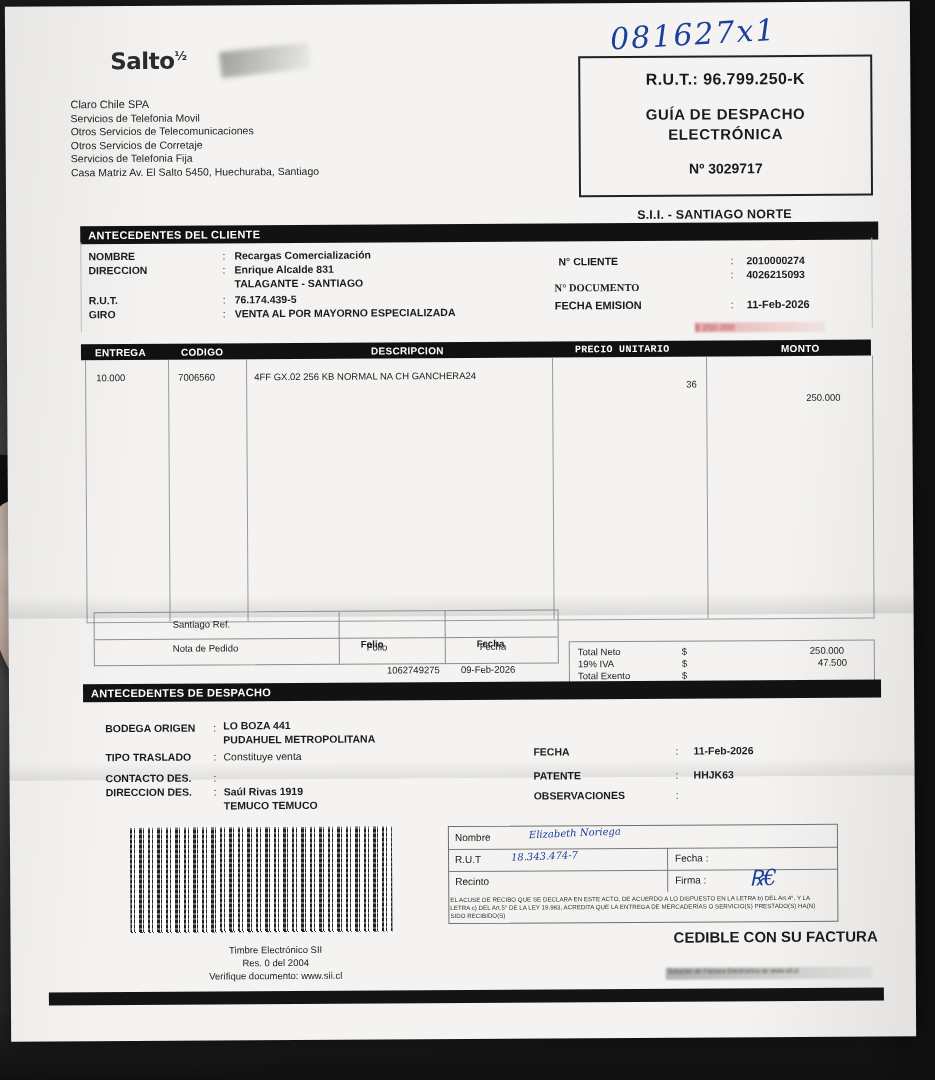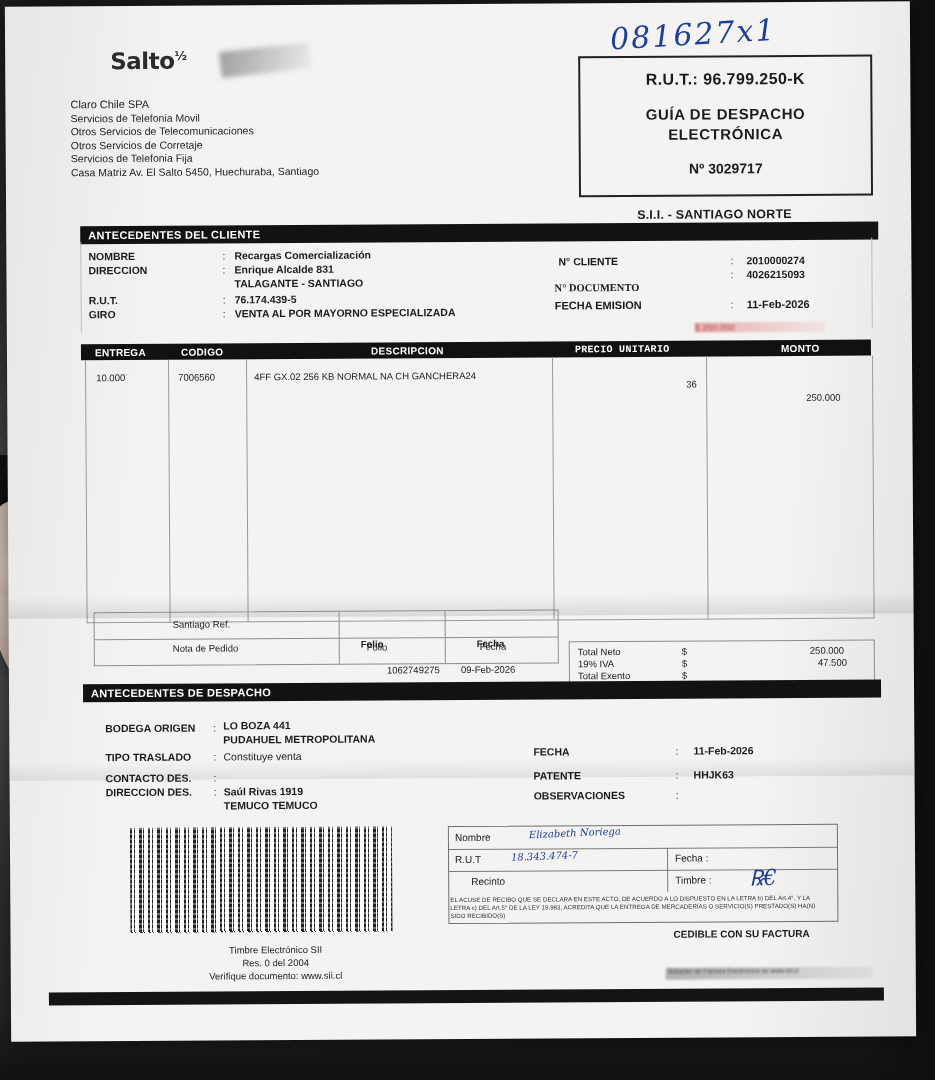--- a/index.html
+++ b/index.html
@@ -152,21 +152,21 @@
   
   .acuse{position:absolute;left:438px;top:822px;width:388px;height:96px;border:1px solid #6f6f6f;}
   .acuse span{position:absolute;font-size:10px;}
   .acuse .hl{position:absolute;height:1px;background:#7a7a7a;}
   .acuse .vl{position:absolute;width:1px;background:#7a7a7a;}
   .hw{
     color:#1b3f9c;font-family:"DejaVu Serif", serif;font-style:italic;font-size:15px;
     transform:rotate(-2deg);
   }
   .legal{position:absolute;left:440px;top:892px;width:370px;font-size:6.2px;line-height:8px;color:#333;}
-  .cedible{position:absolute;left:663px;top:926px;font-size:10px;font-weight:bold;}
+  .cedible{position:absolute;left:663px;top:926px;font-size:15px;font-weight:bold;}
   .footer-smudge{
     position:absolute;left:655px;top:965px;width:205px;height:12px;
     background:linear-gradient(90deg,rgba(110,110,110,.5),rgba(150,150,150,.12));
     filter:blur(1.1px);font-size:6.5px;color:#4a4a4a;padding-left:2px;
   }
   .black-bottom-bar{
     position:absolute;left:38px;top:986px;width:835px;height:13px;background:#141414;
   }
   
   .crease1{position:absolute;left:0;top:590px;width:905px;height:22px;background:linear-gradient(0deg,rgba(0,0,0,.10),rgba(0,0,0,0));pointer-events:none;}
@@ -339,23 +339,23 @@
       <div>Res. 0 del 2004</div>
       <div>Verifique documento: www.sii.cl</div>
     </div>
 
     <div class="acuse">
       <div class="hl" style="left:0;top:22px;width:388px;"></div>
       <div class="hl" style="left:0;top:44px;width:388px;"></div>
       <div class="vl" style="left:218px;top:22px;height:44px;"></div>
       <span style="left:6px;top:5px;">Nombre</span>
       <span style="left:6px;top:27px;">R.U.T</span>
-      <span style="left:6px;top:49px;margin-left:16px;">Recinto</span>
+      <span style="left:6px;top:49px;">Recinto</span>
       <span style="left:226px;top:27px;">Fecha :</span>
-      <span style="left:226px;top:49px;">Timbre :</span>
+      <span style="left:226px;top:49px;">Firma :</span>
       <span class="hw" style="left:80px;top:1px;">Elizabeth Noriega</span>
       <span class="hw" style="left:62px;top:24px;">18.343.474-7</span>
       <span class="hw" style="left:300px;top:36px;font-size:22px;">℞€</span>
     </div>
     <div class="legal">EL ACUSE DE RECIBO QUE SE DECLARA EN ESTE ACTO, DE ACUERDO A LO DISPUESTO EN LA LETRA b) DEL Art.4°, Y LA LETRA c) DEL Art.5° DE LA LEY 19.983, ACREDITA QUE LA ENTREGA DE MERCADERÍAS O SERVICIO(S) PRESTADO(S) HA(N) SIDO RECIBIDO(S)</div>
     <div class="cedible">CEDIBLE CON SU FACTURA</div>
     <div class="footer-smudge">Solución de Factura Electrónica de www.sii.cl</div>
     <div class="black-bottom-bar"></div>
 
   </div>

